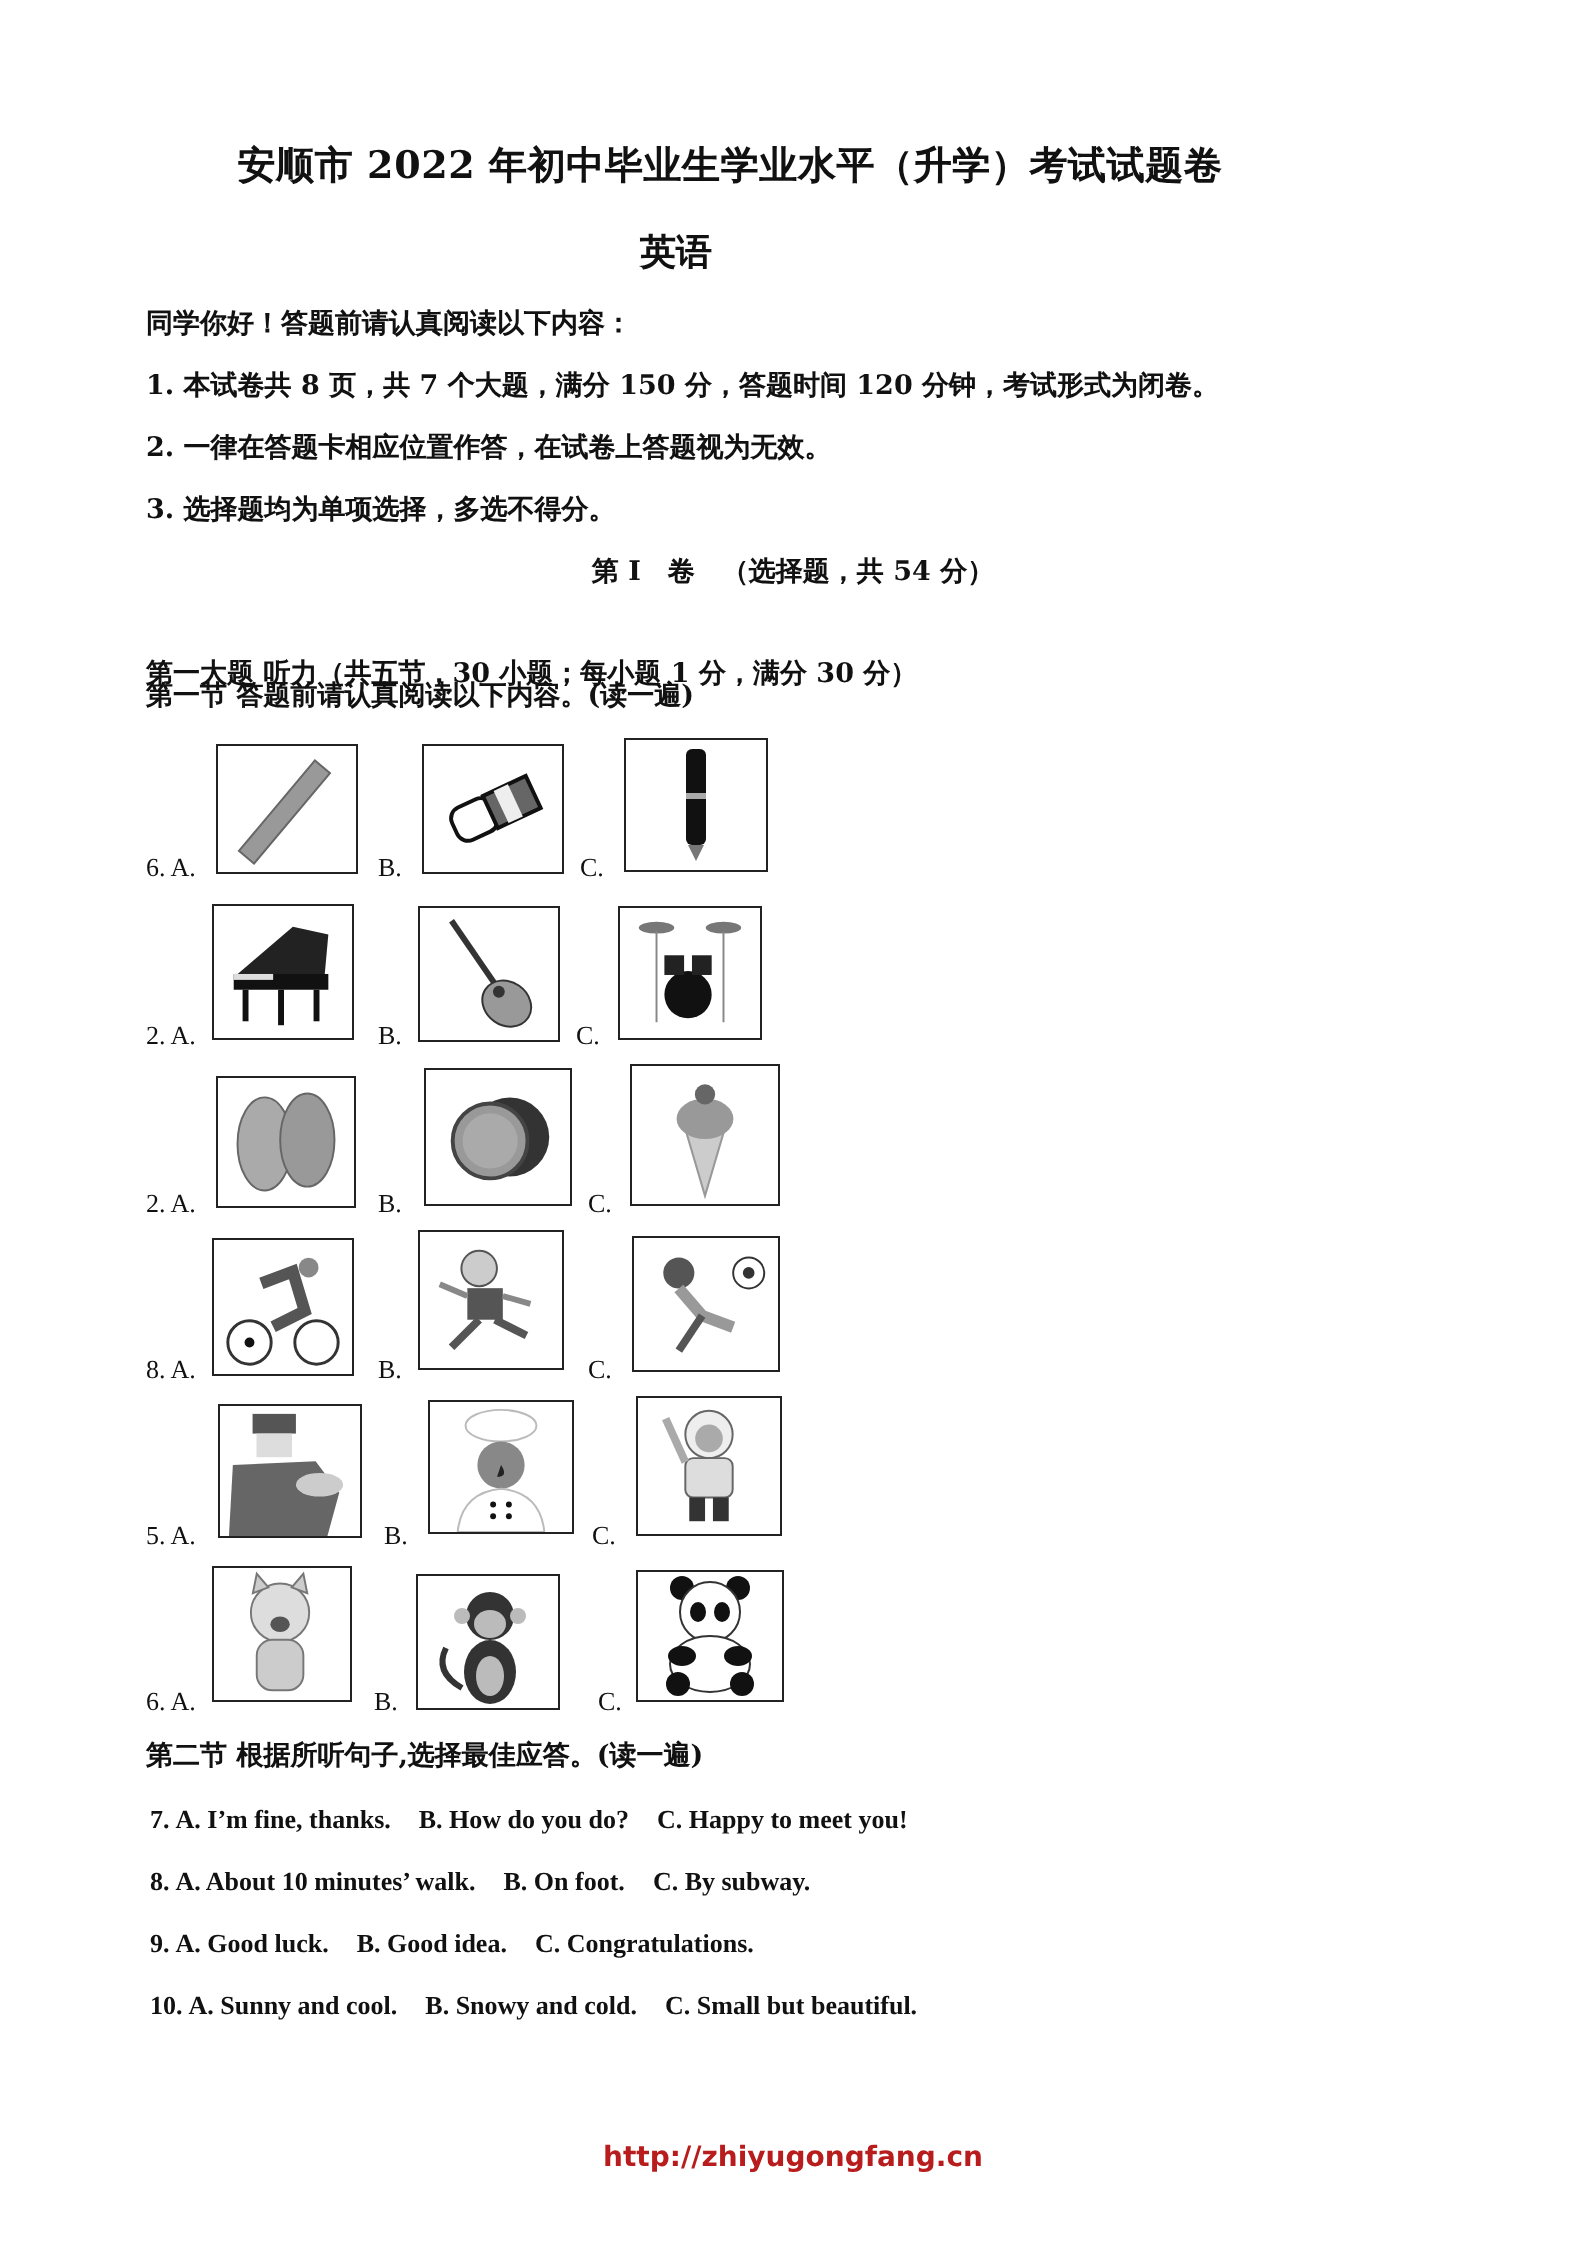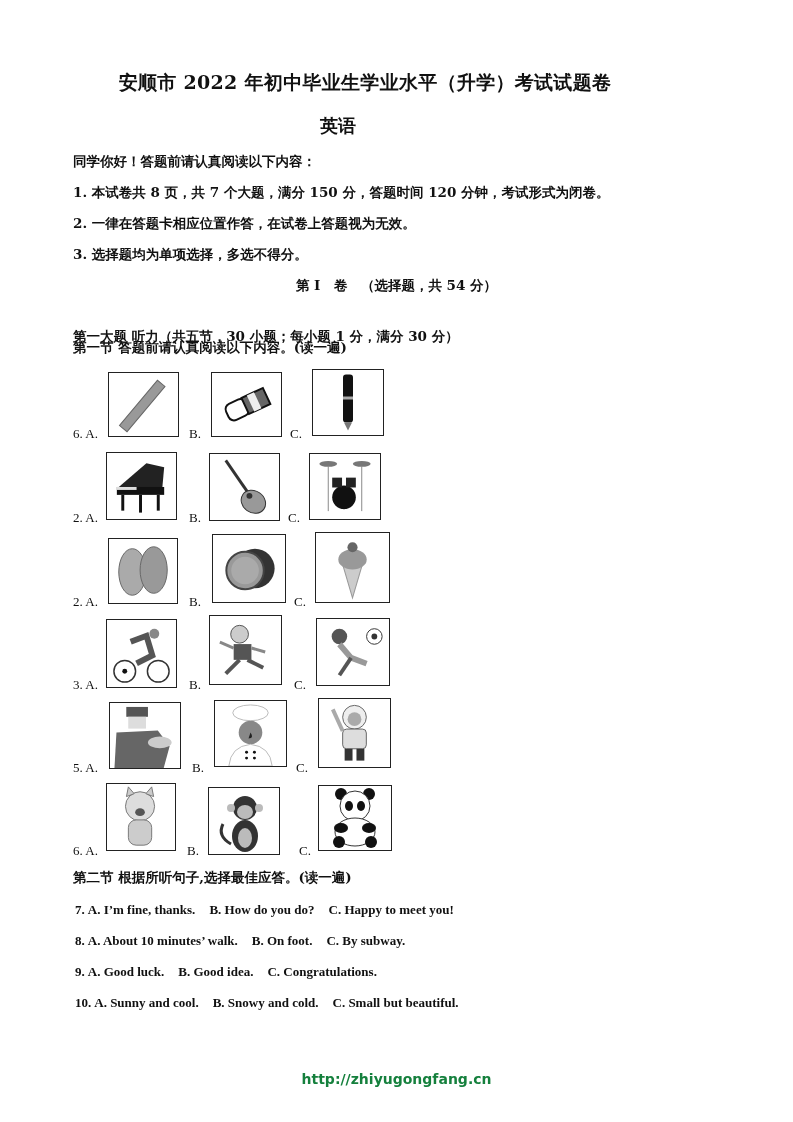--- a/index.html
+++ b/index.html
@@ -8,21 +8,21 @@
   .abs { position:absolute;font-weight:bold; }
   .title { left:0; width:730px; text-align:center; top:70px; font-size:19px; font-weight:bold; letter-spacing:0.3px; }
   .subject { left:0; width:676px; text-align:center; top:114px; font-size:18px; font-weight:bold; }
   .bold-line { left:73px; font-size:13.5px; font-weight:bold; white-space:nowrap;text-align:right; }
   .center-line { left:0; width:793px; text-align:center; font-size:13.5px; font-weight:bold; }
   .lbl { font-family:"Liberation Serif",serif; font-size:13px; position:absolute; white-space:nowrap; }
   .pic { position:absolute; border:1.5px solid #222; background:#fff; box-sizing:border-box; overflow:hidden; }
   .pic svg { width:100%; height:100%; display:block; }
   .opt-line { left:75px; font-family:"Liberation Serif",serif; font-size:13px; white-space:nowrap; }
   .opt-line span { margin-right:14px; }
-  .footer { left:0; width:793px; text-align:center; top:1071px; font-family:"DejaVu Sans",sans-serif; font-size:14px; color:#15803d; }
+  .footer { left:0; width:793px; text-align:center; top:1071px; font-family:"DejaVu Sans",sans-serif; font-size:14px; color:#b91c1c; }
 </style>
 </head>
 <body>
 
 <div class="abs title">安顺市 2022 年初中毕业生学业水平（升学）考试试题卷</div>
 <div class="abs subject">英语</div>
 
 <div class="abs bold-line" style="top:153px">同学你好！答题前请认真阅读以下内容：</div>
 <div class="abs bold-line" style="top:184px">1. 本试卷共 8 页，共 7 个大题，满分 150 分，答题时间 120 分钟，考试形式为闭卷。</div>
 <div class="abs bold-line" style="top:215px">2. 一律在答题卡相应位置作答，在试卷上答题视为无效。</div>
@@ -113,21 +113,21 @@
   <div class="pic" style="left:315px;top:532px;width:75px;height:71px">
     <svg viewBox="0 0 72 68">
         <polygon points="26,30 46,30 36,64" fill="#ccc" stroke="#999"></polygon>
         <ellipse cx="36" cy="26" rx="14" ry="10" fill="#999"></ellipse>
         <circle cx="36" cy="14" r="5" fill="#666"></circle>
       </svg>
   </div>
 </div>
 
 <div>
-  <span class="lbl" style="left:73px;top:677px">3. A.</span>
+  <span class="lbl" style="left:73px;top:677px">8. A.</span>
   <div class="pic" style="left:106px;top:619px;width:71px;height:69px">
     <svg viewBox="0 0 70 68">
         <circle cx="18" cy="52" r="11" fill="none" stroke="#333" stroke-width="1.5"></circle>
         <circle cx="52" cy="52" r="11" fill="none" stroke="#333" stroke-width="1.5"></circle>
         <circle cx="18" cy="52" r="2.5" fill="#111"></circle>
         <path d="M24 22 L40 16 L46 36 L30 44" fill="none" stroke="#555" stroke-width="6"></path>
         <circle cx="48" cy="14" r="5" fill="#888"></circle>
       </svg>
   </div>
   <span class="lbl" style="left:189px;top:677px">B.</span>

